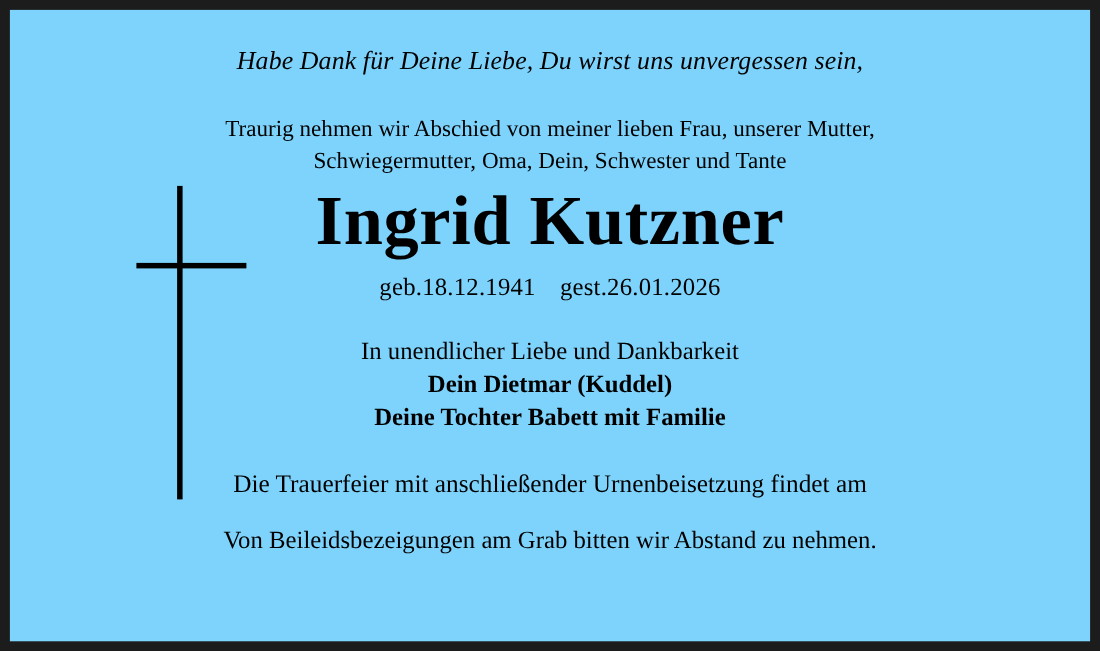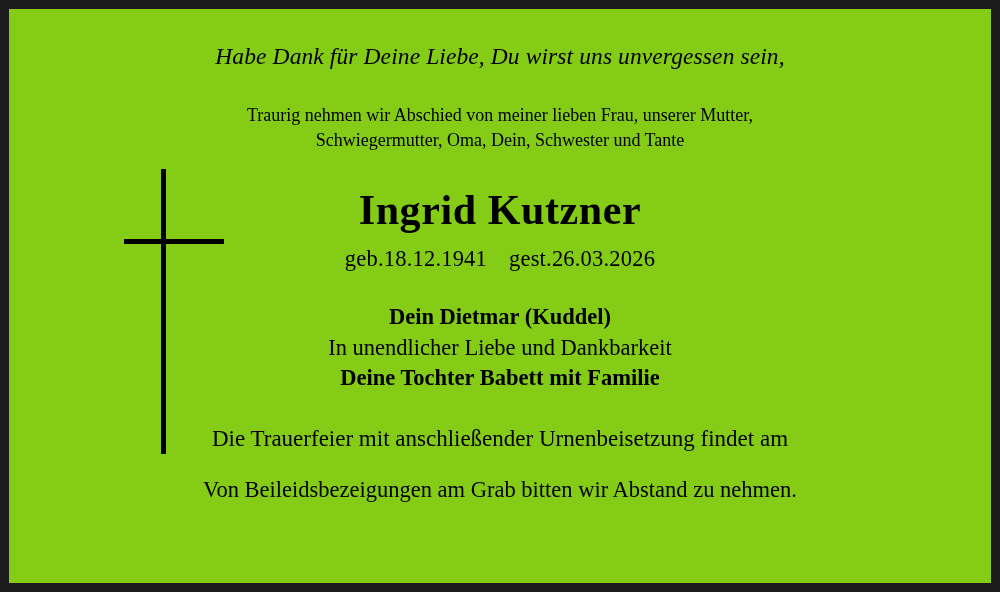--- a/index.html
+++ b/index.html
@@ -12,50 +12,50 @@
     height: 592px;
     font-family: "Liberation Serif", "DejaVu Serif", serif;
     color: #000000;
     overflow: hidden;
   }
   .obituary {
     position: relative;
     box-sizing: border-box;
     width: 1000px;
     height: 592px;
-    background: #84cc16;
+    background: #7dd3fc;
     border: 9px solid #1c1c1c;
     padding: 18px 36px 10px 36px;
     text-align: center;
   }
   .verse {
     font-style: italic;
     font-size: 23.5px;
     line-height: 1.35;
     margin-top: 14px;
     letter-spacing: 0.1px;
   }
   .verse .line {
     display: block;
     white-space: nowrap;
   }
   .intro {
-    font-size: 18px;
+    font-size: 21px;
     line-height: 1.38;
     margin-top: 30px;
   }
   .intro .line {
     display: block;
     white-space: nowrap;
   }
   .name {
-    font-size: 42px;
+    font-size: 64px;
     font-weight: bold;
     letter-spacing: 0.6px;
-    margin-top: 36px;
+    margin-top: 6px;
     line-height: 1.05;
   }
   .dates {
     font-size: 22.5px;
     margin-top: 14px;
     letter-spacing: 0.2px;
   }
   .dates .gap {
     display: inline-block;
     width: 22px;
@@ -126,26 +126,26 @@
   </div>
 
   <div class="intro">
     <span class="line">Traurig nehmen wir Abschied von meiner lieben Frau, unserer Mutter,</span>
     <span class="line">Schwiegermutter, Oma, Dein, Schwester und Tante</span>
   </div>
 
   <div class="name">Ingrid Kutzner</div>
 
   <div class="dates">
-    <span>geb.18.12.1941</span><span class="gap"></span><span>gest.26.03.2026</span>
+    <span>geb.18.12.1941</span><span class="gap"></span><span>gest.26.01.2026</span>
   </div>
 
   <div class="dedication">
+    <span class="line">In unendlicher Liebe und Dankbarkeit</span>
     <span class="line bold">Dein Dietmar (Kuddel)</span>
-    <span class="line">In unendlicher Liebe und Dankbarkeit</span>
     <span class="line bold">Deine Tochter Babett mit Familie</span>
   </div>
 
   <div class="ceremony">
     <span class="line">Die Trauerfeier mit anschließender Urnenbeisetzung findet am</span>
   </div>
 
   <div class="closing">Von Beileidsbezeigungen am Grab bitten wir Abstand zu nehmen.</div>
 
 </div>

